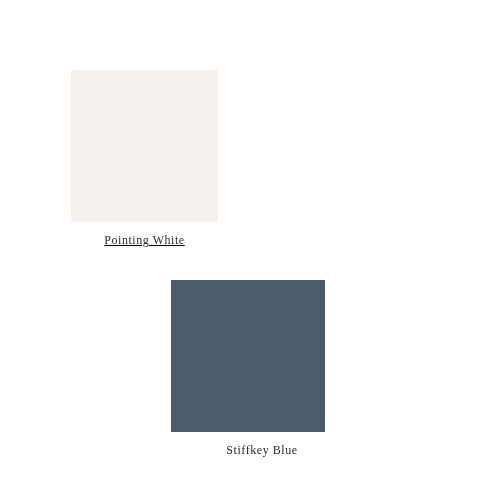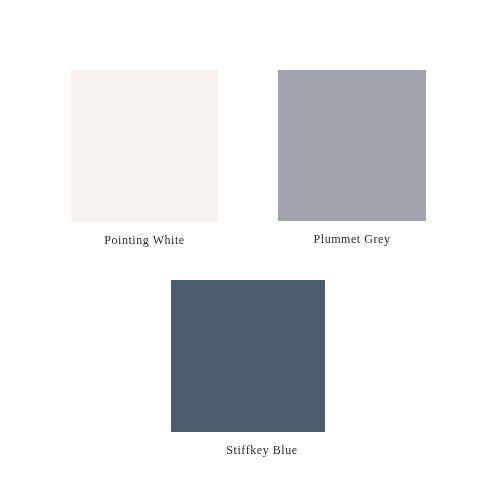--- a/index.html
+++ b/index.html
@@ -44,20 +44,21 @@
     color: #2a2a2a;
     text-align: center;
     white-space: nowrap;
   }
 
   
   #card-pointing-white {
     left: 71px;
     top: 70px;
     width: 147px;
+    text-decoration: underline;
   }
   #card-pointing-white .swatch-chip { height: 152px; }
 
   #card-plummet-grey {
     left: 278px;
     top: 70px;
     width: 148px;
   }
   #card-plummet-grey .swatch-chip { height: 151px; }
 
@@ -71,23 +72,19 @@
 </head>
 <body style="background-color: rgb(255, 255, 255);">
 
 <div id="palette-board" style="background-color: rgb(255, 255, 255);">
 
   <div class="swatch-card" id="card-pointing-white">
     <div class="swatch-chip" style="background-color: rgb(245, 241, 238);"></div>
     <div class="swatch-label" style="color: rgb(42, 42, 42);">Pointing White</div>
   </div>
 
-  <div class="swatch-card" id="card-plummet-grey">
-    <div class="swatch-chip" style="background-color: rgb(162, 162, 172);"></div>
-    <div class="swatch-label" style="color: rgb(42, 42, 42);">Plummet Grey</div>
-  </div>
 
   <div class="swatch-card" id="card-stiffkey-blue">
     <div class="swatch-chip" style="background-color: rgb(76, 91, 110);"></div>
     <div class="swatch-label" style="color: rgb(42, 42, 42); margin-left: 28px;">Stiffkey Blue</div>
   </div>
 
 </div>
 
 </body></html>

